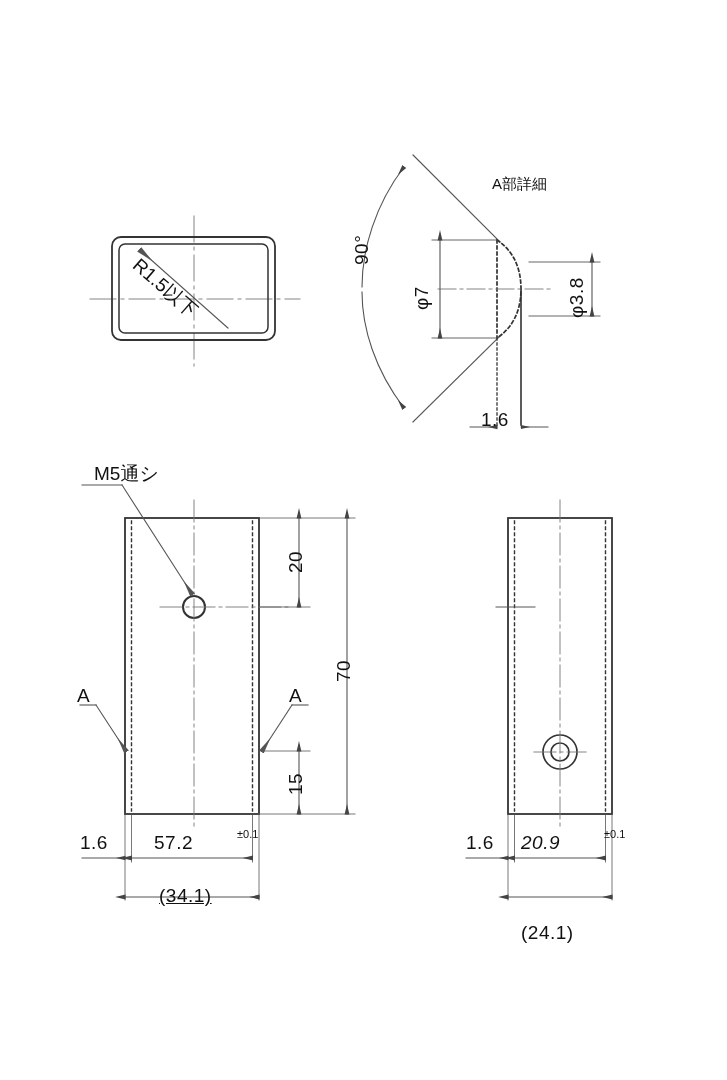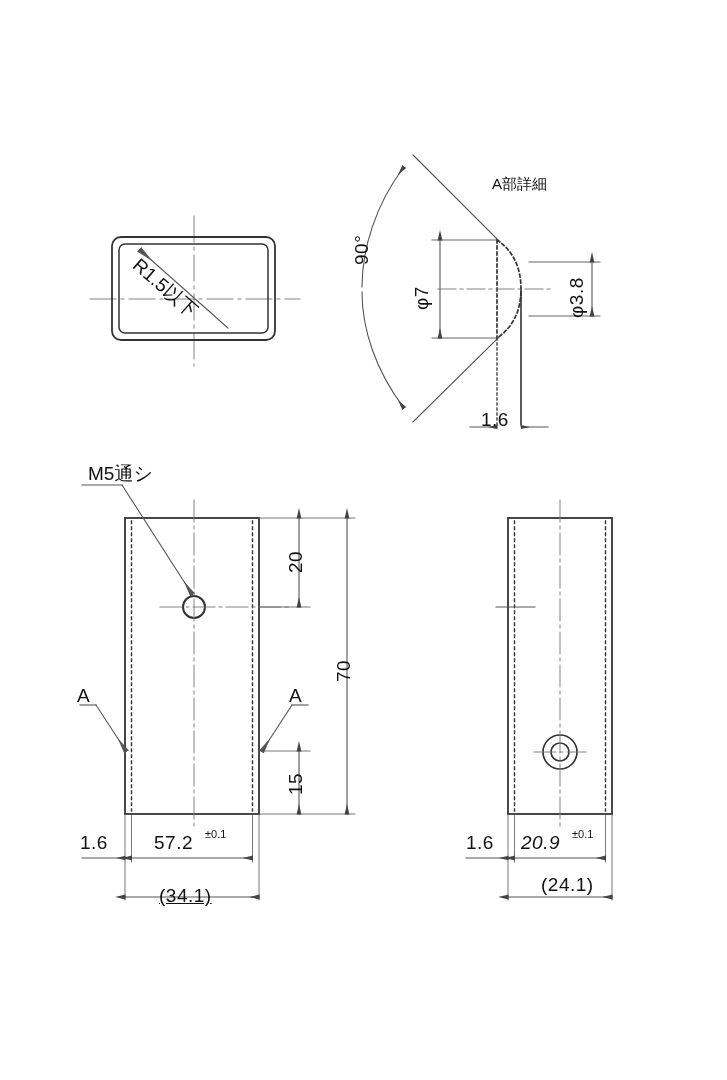--- a/index.html
+++ b/index.html
@@ -1,21 +1,21 @@
 <!DOCTYPE html>
 <html><head>
 <meta charset="utf-8">
 <style>
   html,body{margin:0;padding:0;background:#1a1a1a;}
   body{font-family:"Liberation Sans",sans-serif;}
   #sheet{position:relative;width:727px;height:1080px;background:#ffffff;overflow:hidden;}
   #sheet svg{position:absolute;left:0;top:0;width:727px;height:1080px;}
   .lbl{position:absolute;color:#111111;font-family:"Liberation Sans",sans-serif;white-space:nowrap;line-height:1;}
   .dim{font-size:19px;letter-spacing:0.5px;}
-  .tol{font-size:11px;}
+  .tol{font-size:11px;margin-left:32px;}
   .note{font-size:19px;}
   .title{font-size:15px;}
   .mark{font-size:19px;}
 </style>
 </head>
 <body>
 
 <div id="sheet">
 
   <svg viewBox="0 0 727 1080">
@@ -161,21 +161,21 @@
   <div class="lbl title" style="left:492px;top:176px;">A部詳細</div>
 
   <div class="lbl dim" style="left:352px;top:265px;transform:rotate(-90deg);transform-origin:left top;">90°</div>
 
   <div class="lbl dim" style="left:412px;top:310px;transform:rotate(-90deg);transform-origin:left top;">φ7</div>
 
   <div class="lbl dim" style="left:567px;top:318px;transform:rotate(-90deg);transform-origin:left top;">φ3.8</div>
 
   <div class="lbl dim" style="left:481px;top:410px;">1.6</div>
 
-  <div class="lbl note" style="left:88px;top:464px;">M5通シ</div>
+  <div class="lbl note" style="left:94px;top:464px;">M5通シ</div>
 
   <div class="lbl mark" style="left:77px;top:686px;">A</div>
 
   <div class="lbl mark" style="left:289px;top:686px;">A</div>
 
   <div class="lbl dim" style="left:286px;top:573px;transform:rotate(-90deg);transform-origin:left top;">20</div>
 
   <div class="lbl dim" style="left:334px;top:682px;transform:rotate(-90deg);transform-origin:left top;">70</div>
 
   <div class="lbl dim" style="left:286px;top:795px;transform:rotate(-90deg);transform-origin:left top;">15</div>
@@ -187,15 +187,15 @@
   <div class="lbl tol" style="left:205px;top:829px;">±0.1</div>
 
   <div class="lbl dim" style="left:159px;top:886px;text-decoration:underline;">(34.1)</div>
 
   <div class="lbl dim" style="left:466px;top:833px;">1.6</div>
 
   <div class="lbl dim" style="left:521px;top:833px;font-style:italic;">20.9</div>
 
   <div class="lbl tol" style="left:572px;top:829px;">±0.1</div>
 
-  <div class="lbl dim" style="left:521px;top:875px;margin-left:20px;">(24.1)</div>
+  <div class="lbl dim" style="left:521px;top:923px;">(24.1)</div>
 
 </div>
 
 </body></html>

